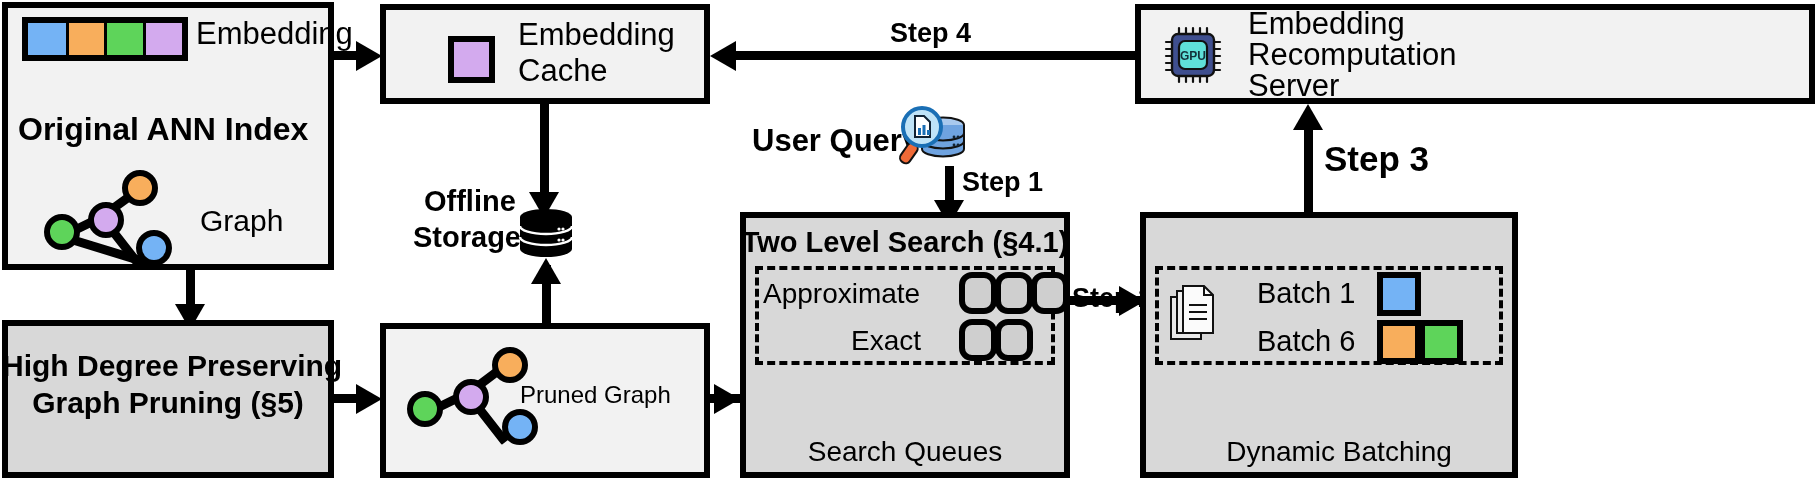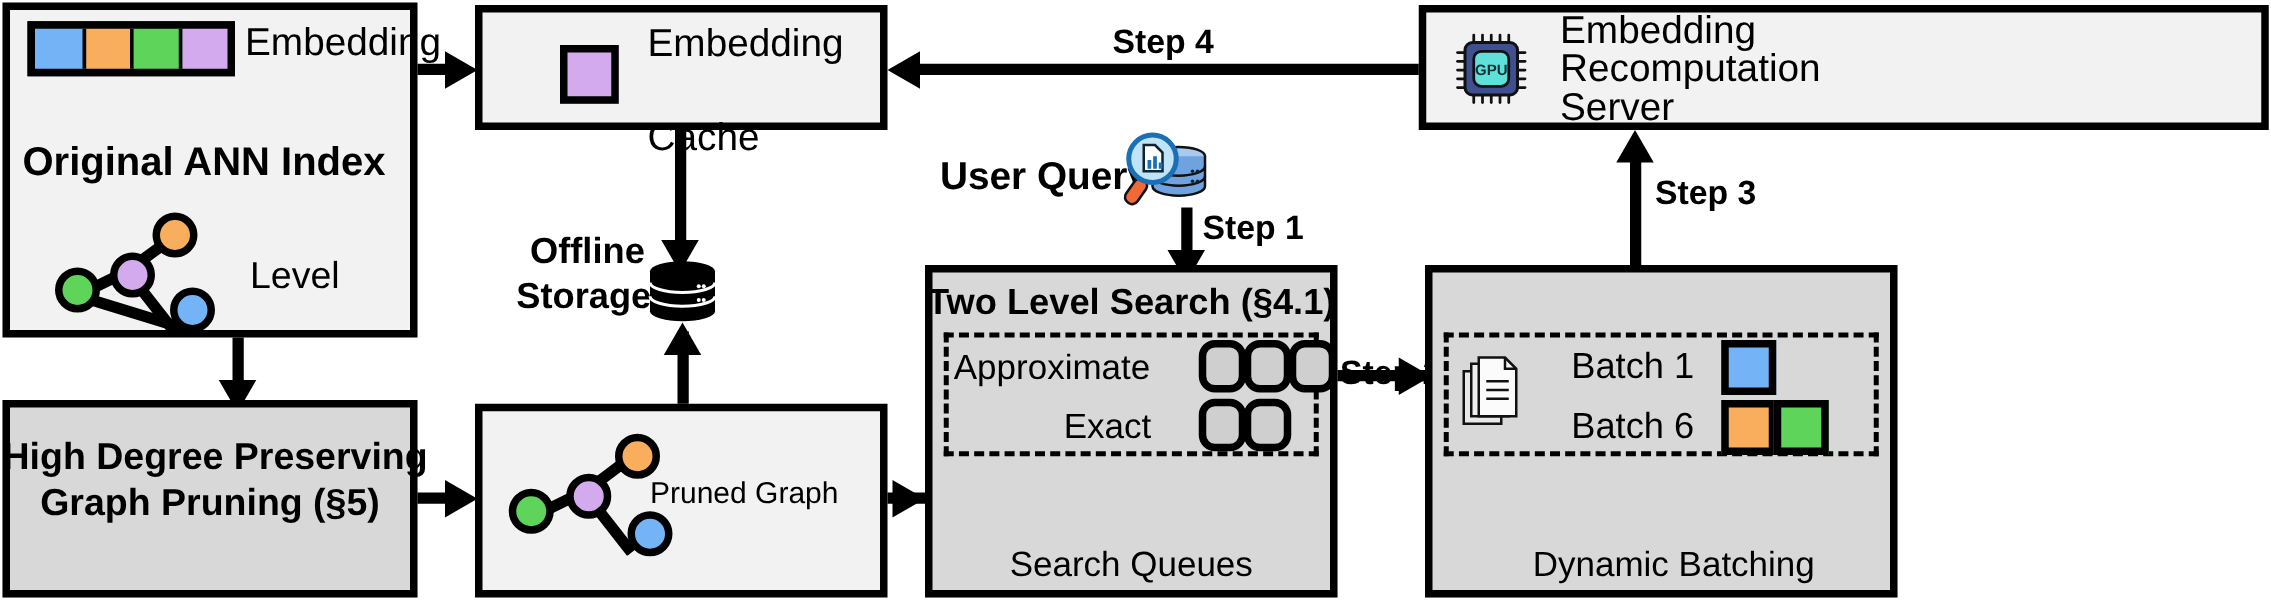--- a/index.html
+++ b/index.html
@@ -67,39 +67,39 @@
     <div class="edge" style="left:28px;top:61px;width:52px;transform:rotate(-26deg);"></div>
     <div class="edge" style="left:62px;top:44px;width:48px;transform:rotate(-36deg);"></div>
     <div class="edge" style="left:66px;top:50px;width:54px;transform:rotate(52deg);"></div>
     <div class="edge" style="left:28px;top:66px;width:92px;transform:rotate(17deg);"></div>
     <div class="node" style="left:82px;top:2px;width:36px;height:36px;background:#f8ae5c;"></div>
     <div class="node" style="left:48px;top:34px;width:36px;height:36px;background:#d3aaee;"></div>
     <div class="node" style="left:4px;top:46px;width:36px;height:36px;background:#5ed45a;"></div>
     <div class="node" style="left:96px;top:62px;width:36px;height:36px;background:#74b3f5;"></div>
   </div>
 
-  <div class="lbl" style="left:200px;top:204px;font-size:30px;">Level</div>
+  <div class="lbl" style="left:200px;top:204px;font-size:30px;">Graph</div>
 
   <div class="ln" style="left:186px;top:270px;width:9px;height:38px;"></div>
   <div class="ah down" style="left:175px;top:304px;"></div>
 
   <div class="box grey" style="left:2px;top:320px;width:332px;height:158px;"></div>
   <div class="lbl b ctr" style="left:2px;top:349px;width:332px;font-size:30px;">High Degree Preserving</div>
   <div class="lbl b ctr" style="left:2px;top:386px;width:332px;font-size:30px;">Graph Pruning (§5)</div>
 
   <div class="ln" style="left:334px;top:51px;width:34px;height:9px;"></div>
   <div class="ah right" style="left:356px;top:41px;"></div>
 
   <div class="ln" style="left:334px;top:394px;width:34px;height:9px;"></div>
   <div class="ah right" style="left:356px;top:384px;"></div>
 
   <div class="box light" style="left:380px;top:4px;width:330px;height:100px;"></div>
   <div class="sq" style="left:448px;top:36px;width:47px;height:47px;background:#d3aaee;"></div>
   <div class="lbl" style="left:518px;top:18px;font-size:31px;">Embedding</div>
-  <div class="lbl" style="left:518px;top:54px;font-size:31px;margin-top:39px;">Cache</div>
+  <div class="lbl" style="left:518px;top:54px;font-size:31px;">Cache</div>
 
   <div class="ln" style="left:540px;top:104px;width:9px;height:93px;"></div>
   <div class="ah down" style="left:529px;top:192px;"></div>
 
   <div class="lbl b" style="left:424px;top:185px;font-size:29px;">Offline</div>
   <div class="lbl b" style="left:413px;top:221px;font-size:29px;">Storage</div>
 
   <div class="db" style="left:518px;top:208px;width:56px;height:50px;">
     <svg width="56" height="50" viewBox="0 0 56 50">
       <ellipse cx="28" cy="9" rx="26" ry="8" fill="#000"></ellipse>
@@ -203,21 +203,21 @@
   <div class="sq" style="left:1377px;top:272px;width:44px;height:44px;background:#74b3f5;"></div>
 
   <div class="lbl" style="left:1257px;top:325px;font-size:29px;">Batch 6</div>
   <div class="sq" style="left:1377px;top:320px;width:44px;height:44px;background:#f8ae5c;"></div>
   <div class="sq" style="left:1419px;top:320px;width:44px;height:44px;background:#5ed45a;"></div>
 
   <div class="lbl ctr" style="left:1140px;top:436px;width:398px;font-size:28px;">Dynamic Batching</div>
 
   <div class="ln" style="left:1304px;top:128px;width:9px;height:84px;"></div>
   <div class="ah up" style="left:1293px;top:104px;"></div>
-  <div class="lbl b" style="left:1324px;top:139px;font-size:27px;">Step 3</div>
+  <div class="lbl b" style="left:1324px;top:139px;font-size:35px;">Step 3</div>
 
   <div class="box light" style="left:1135px;top:4px;width:680px;height:100px;"></div>
 
   <div class="db" style="left:1163px;top:26px;width:60px;height:58px;">
     <svg width="60" height="58" viewBox="0 0 60 58">
       <g stroke="#111" stroke-width="2.2" stroke-linecap="round">
         <line x1="16" y1="2" x2="16" y2="9"></line>
           <line x1="23" y1="2" x2="23" y2="9"></line>
         <line x1="30" y1="2" x2="30" y2="9"></line>
           <line x1="37" y1="2" x2="37" y2="9"></line>

